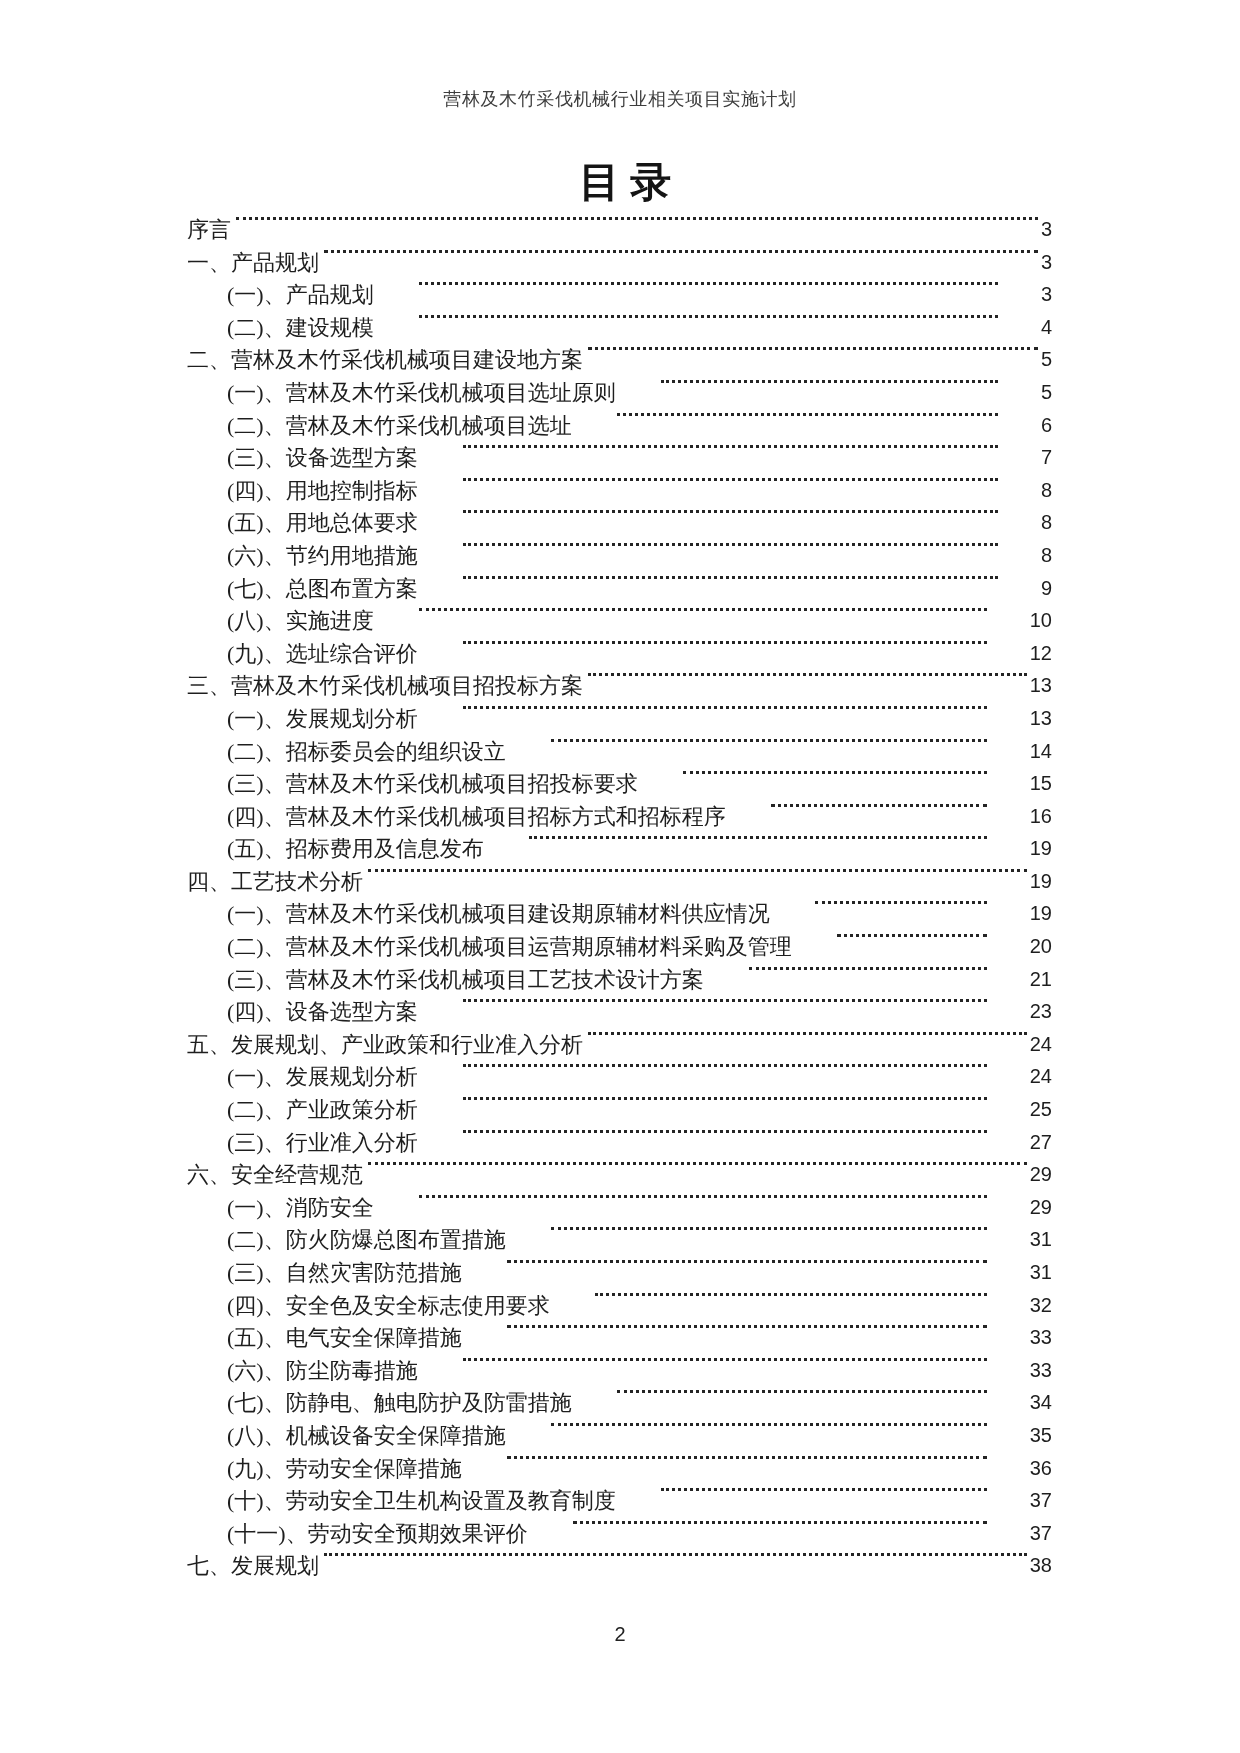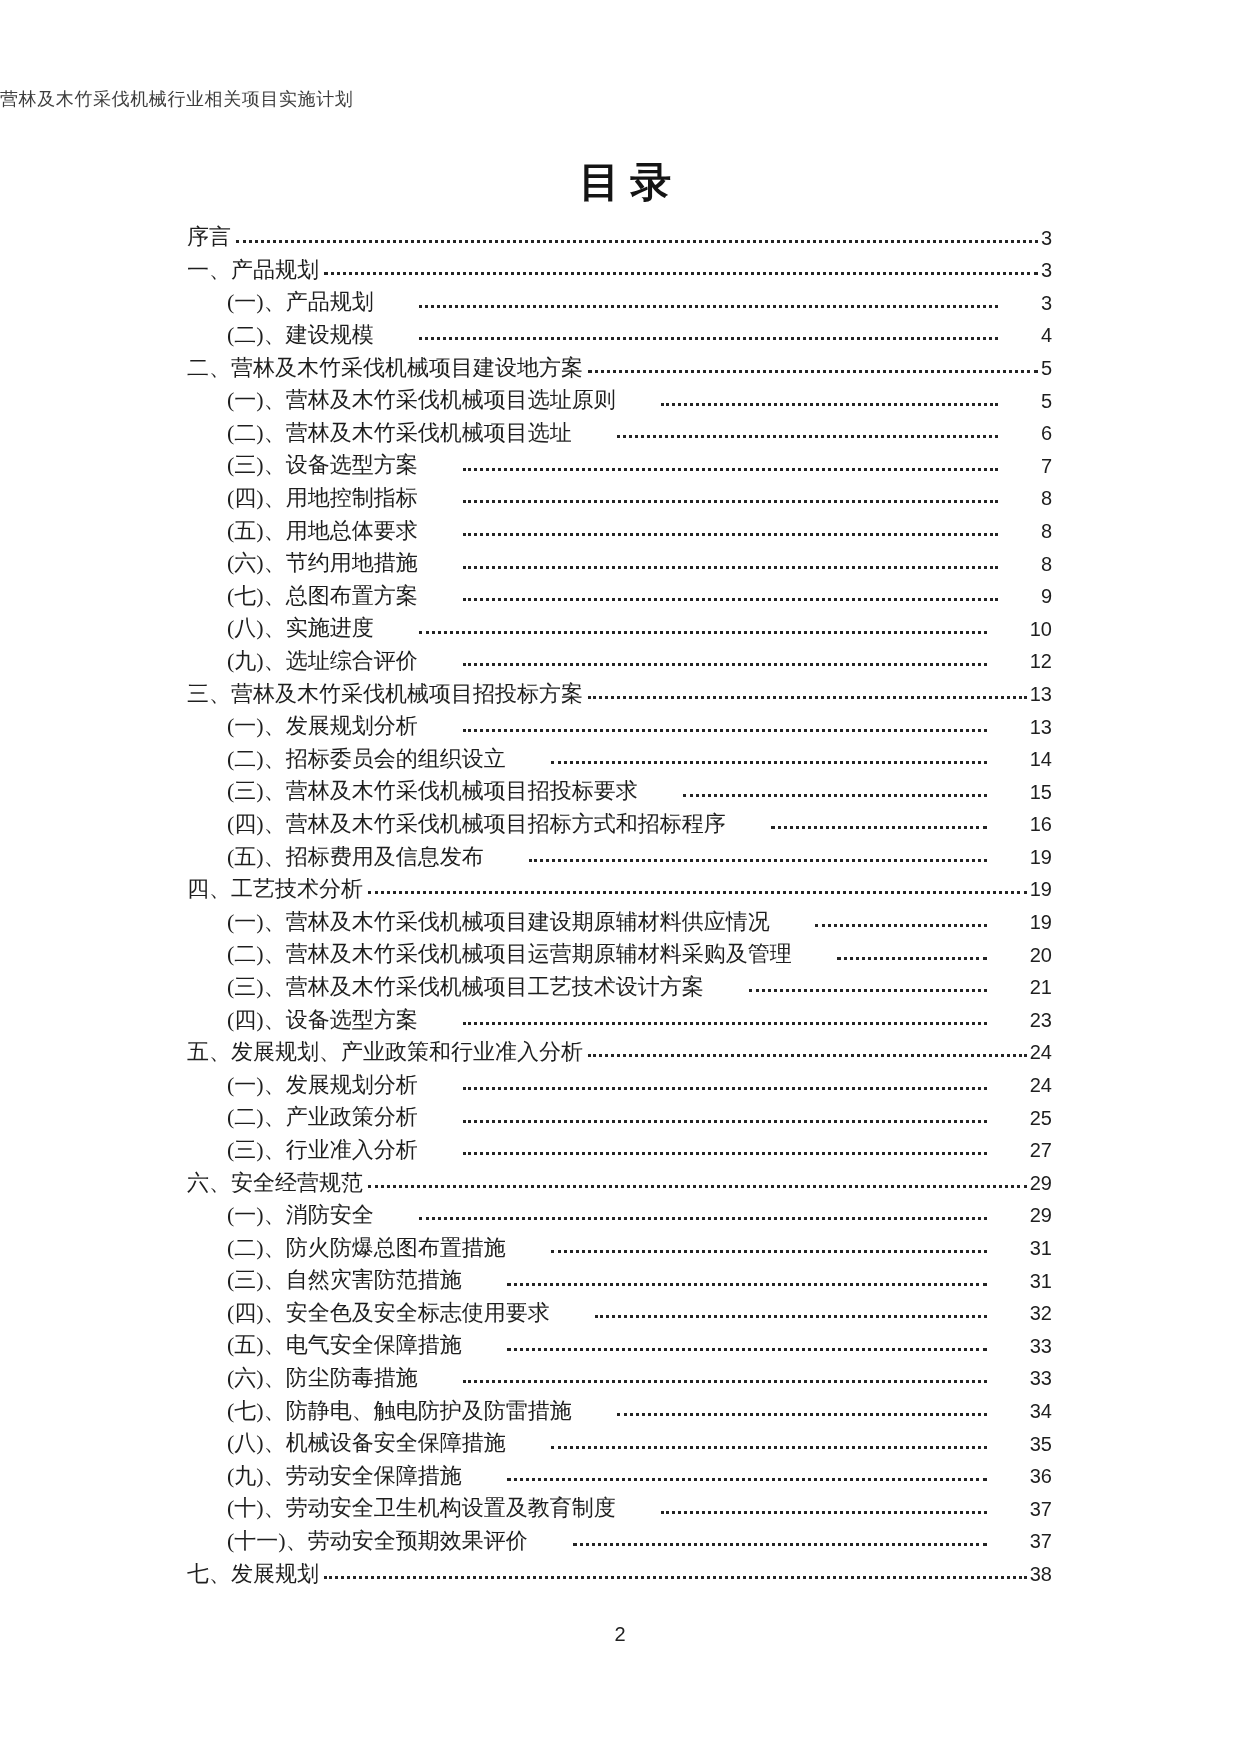--- a/index.html
+++ b/index.html
@@ -5,34 +5,35 @@
   html, body { margin: 0; padding: 0; }
   body {
     width: 1240px; height: 1753px;
     background: #ffffff;
     position: relative;
     font-family: "Liberation Serif", serif;
     overflow: hidden;
   }
   .doc-header {
     position: absolute; top: 87px; left: 0; width: 100%;
+    text-align: center;
     font-size: 18px; letter-spacing: 0.6px;
     color: #3d3d3d;
   }
   .doc-title {
     position: absolute; top: 150px; left: 0; width: 100%;
     text-align: center;
     font-size: 41px; font-weight: 700;
     color: #141414; margin: 5px;
   }
   .toc {
     position: absolute; top: 217px; left: 187px; right: 188px;
   }
   .toc-row {
-    display: flex; align-items: flex-end;
+    display: flex; align-items: flex-start;
     height: 32.6px;
   }
   .toc-row.l2 { padding-left: 40px; gap: 40px; }
   .toc-label {
     font-size: 22px; line-height: 1.15;
     color: #1e1e1e; white-space: nowrap;
   }
   .toc-leader {
     flex: 1 1 auto; min-width: 12px;
     border-bottom: 3px dotted #242424;

